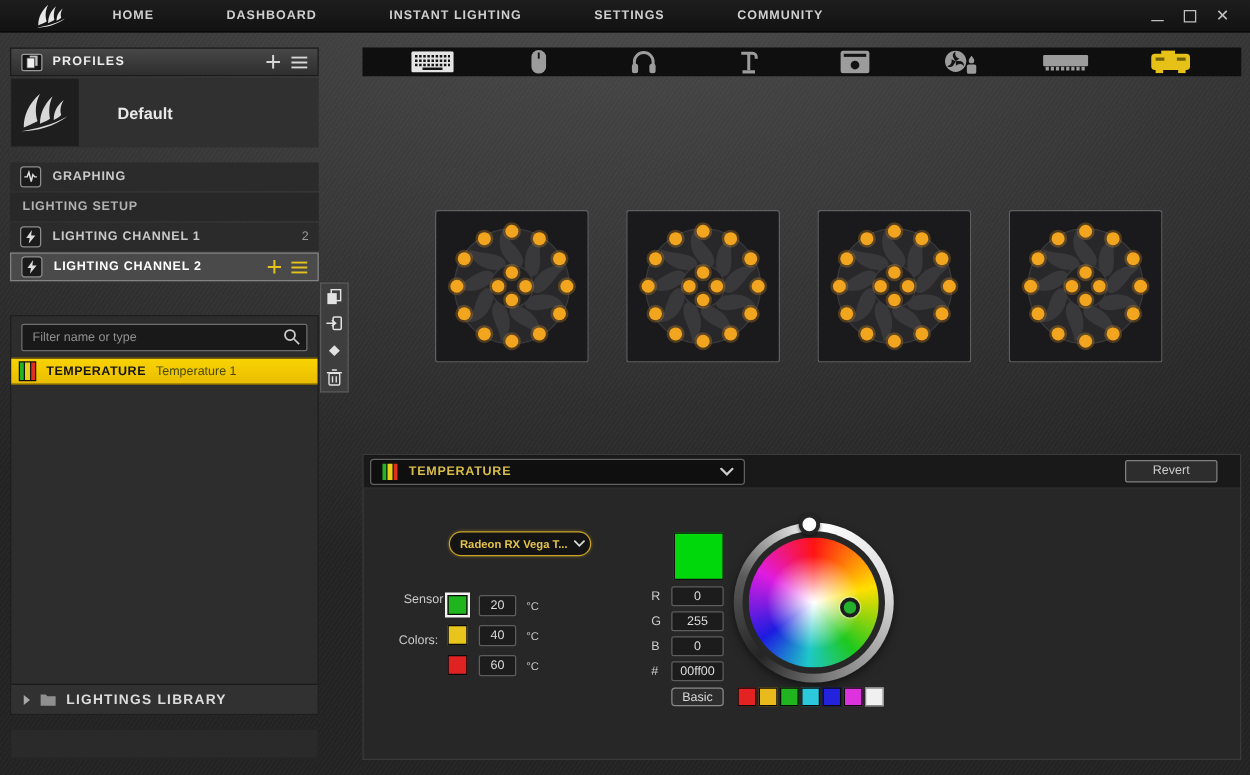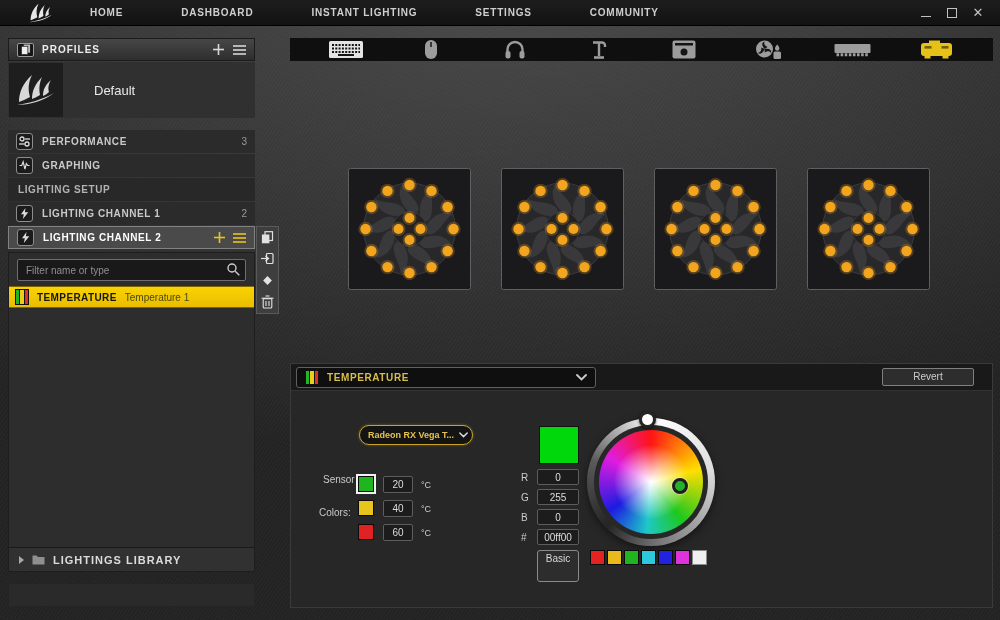--- a/index.html
+++ b/index.html
@@ -29,21 +29,21 @@
   
   .panel-header { height:23px; background:linear-gradient(#474747,#2e2e2e);
     border:1px solid #1b1b1b; display:flex; align-items:center; padding:0 8px; }
   .ph-title { font-size:10px; font-weight:700; letter-spacing:1px; color:#ececec; margin-left:8px;text-align:center; }
   .ph-actions { margin-left:auto; display:flex; gap:9px; align-items:center; color:#d6d6d6; }
   .chip { width:17px; height:14px; background:#141414; border:1px solid #9a9a9a; border-radius:2px;
     display:flex; align-items:center; justify-content:center; }
 
   
   .profiles { position:absolute; left:8px; top:12px; width:247px; }
-  .profile-row { height:56px; background:#303030; margin-top:1px; display:flex; align-items:center; }
+  .profile-row { height:56px; background:#303030; margin-top:1px; display:flex; align-items:center;font-weight:bold; }
   .profile-logo { width:54px; height:54px; margin:1px; background:#1e1e1e; display:flex; align-items:center; justify-content:center; }
   .profile-name { margin-left:30px; font-size:13px; color:#e9e9e9; }
 
   
   .sidenav { position:absolute; left:8px; top:104px; width:247px; }
   .nav-row { height:23px; background:#2b2b2b; margin-bottom:1px; display:flex; align-items:center; padding:0 8px; }
   .nav-row.section { background:#282828; padding-left:10px; }
   .nav-row.selected { background:#4a4a4a; border:1px solid #828282; }
   .nav-icon { width:17px; height:17px; border:1px solid #8d8d8d; border-radius:3px; background:#1b1b1b;
     display:flex; align-items:center; justify-content:center; margin-right:9px; color:#dcdcdc; flex:none; }
@@ -90,41 +90,41 @@
   .fan-svg { display:block; }
 
   
   .bottom-panel { position:absolute; left:290px; top:337px; width:703px; height:245px;
     background:#272727; border:1px solid #3a3a3a; }
   .effect-bar { position:relative; height:27px; background:#191919; border-bottom:1px solid #323232; }
   .effect-dropdown { position:absolute; left:5px; top:3px; width:300px; height:21px; background:#0f0f0f;
     border:1px solid #606060; border-radius:3px; display:flex; align-items:center; padding:0 8px; gap:8px; }
   .effect-label { font-size:10px; font-weight:700; letter-spacing:.6px; color:#d8bd4a; }
   .effect-dropdown .chev { margin-left:auto; color:#cccccc; }
-  .revert-btn { position:absolute; right:18px; top:4px; width:92px; height:18px; background:#2d2d2d;
+  .revert-btn { position:absolute; right:18px; top:4px; width:74px; height:18px; background:#2d2d2d;
     border:1px solid #808080; border-radius:2px; color:#cccccc; font-size:10px; text-align:center; line-height:16px; }
 
   .lbl { position:absolute; font-size:10px; color:#c9c9c9;margin-top:44px; }
   .sensor-dd { position:absolute; left:68px; top:61px; width:114px; height:20px; background:#141414;
     border:1px solid #c9a227; border-radius:10px; display:flex; align-items:center; padding:0 8px; gap:5px;
     box-shadow:0 0 3px rgba(201,162,39,.45); }
   .sensor-val { font-size:9px; font-weight:700; color:#e5c44c; white-space:nowrap; }
   .sensor-dd .chev { margin-left:auto; color:#d8d8d8; }
 
   .stop-swatch { position:absolute; left:67px; width:16px; height:16px; border:1px solid #0a0a0a; }
   .stop-swatch.selected { box-shadow:0 0 0 2px #f2f2f2; }
   .temp-input { position:absolute; left:92px; width:30px; height:17px; background:#1c1c1c; border:1px solid #5d5d5d;
     border-radius:2px; color:#dddddd; font-size:10px; text-align:center; font-family:"Liberation Sans",sans-serif; }
   .unit { position:absolute; left:130px; font-size:9px; color:#cccccc; }
 
   .preview-sq { position:absolute; left:248px; top:62px; width:40px; height:38px; border:1px solid #101010; }
   .rgb-label { position:absolute; left:230px; width:12px; text-align:left; font-size:10px; color:#cccccc; }
   .rgb-input { position:absolute; left:246px; width:42px; height:16px; background:#1c1c1c; border:1px solid #5d5d5d;
     border-radius:2px; color:#dddddd; font-size:10px; text-align:center; font-family:"Liberation Sans",sans-serif; }
-  .basic-btn { position:absolute; left:246px; top:186px; width:42px; height:32px; background:#2d2d2d;
+  .basic-btn { position:absolute; left:246px; top:186px; width:42px; height:15px; background:#2d2d2d;
     border:1px solid #8a8a8a; border-radius:3px; color:#d8d8d8; font-size:10px; text-align:center; line-height:15px; }
 
   .wheel-wrap { position:absolute; left:296px; top:54px; width:128px; height:128px; }
   .wheel-ring { position:absolute; inset:0; border-radius:50%;
     background:conic-gradient(#ffffff, #dddddd 80deg, #7a7a7a 170deg, #252525 225deg, #5a5a5a 290deg, #ffffff 360deg);
     box-shadow:0 3px 8px rgba(0,0,0,.5); }
   .wheel-ring::after { content:""; position:absolute; inset:7px; border-radius:50%; background:#272727; }
   .wheel { position:absolute; inset:12px; border-radius:50%;
     background:
       radial-gradient(circle closest-side, #ffffff 0%, rgba(255,255,255,.85) 12%, rgba(255,255,255,0) 72%),
@@ -237,32 +237,20 @@
               <use href="#sail-logo"></use>
             </svg>
         </span>
         <span class="profile-name">Default</span>
       </div>
     </div>
 
     <div class="sidenav">
       <div class="nav-row">
         <span class="nav-icon">
-          <svg width="11" height="11" viewBox="0 0 11 11" fill="none" stroke="currentColor" stroke-width="1.3">
-              <circle cx="3" cy="3" r="2"></circle>
-              <line x1="6" y1="3" x2="11" y2="3"></line>
-              <circle cx="8" cy="8" r="2"></circle>
-              <line x1="0" y1="8" x2="5.5" y2="8"></line>
-            </svg>
-        </span>
-        <span class="nav-label">PERFORMANCE</span>
-        <span class="nav-badge">3</span>
-      </div>
-      <div class="nav-row">
-        <span class="nav-icon">
           <svg width="11" height="11" viewBox="0 0 11 12" fill="none" stroke="currentColor" stroke-width="1.3">
               <polyline points="0,6 2.5,6 4,2 6,10 7.5,4 9,6 11,6"></polyline>
             </svg>
         </span>
         <span class="nav-label">GRAPHING</span>
       </div>
       <div class="nav-row section">
         <span class="nav-label">LIGHTING SETUP</span>
       </div>
       <div class="nav-row">

